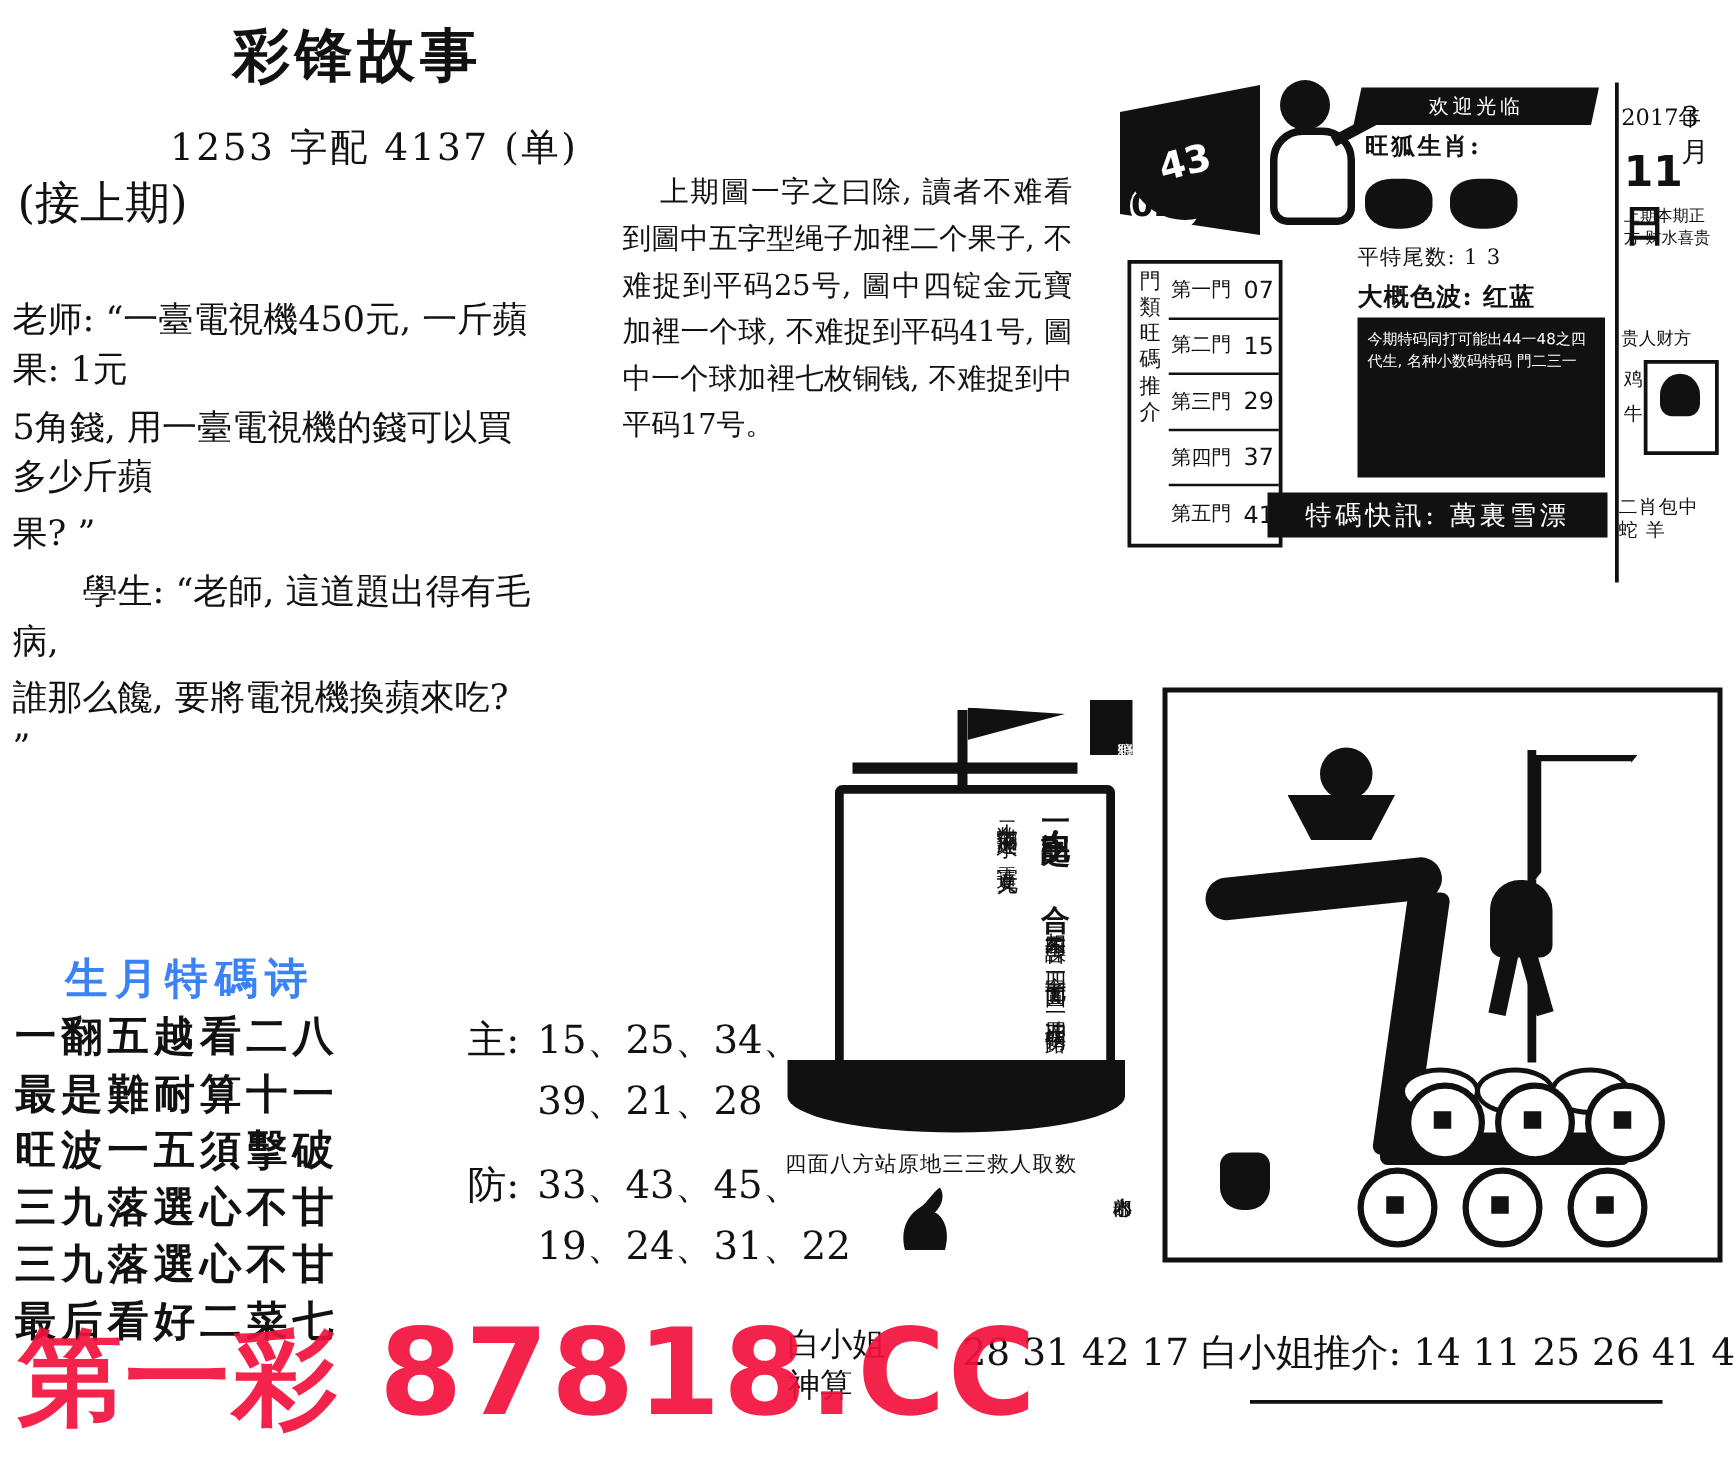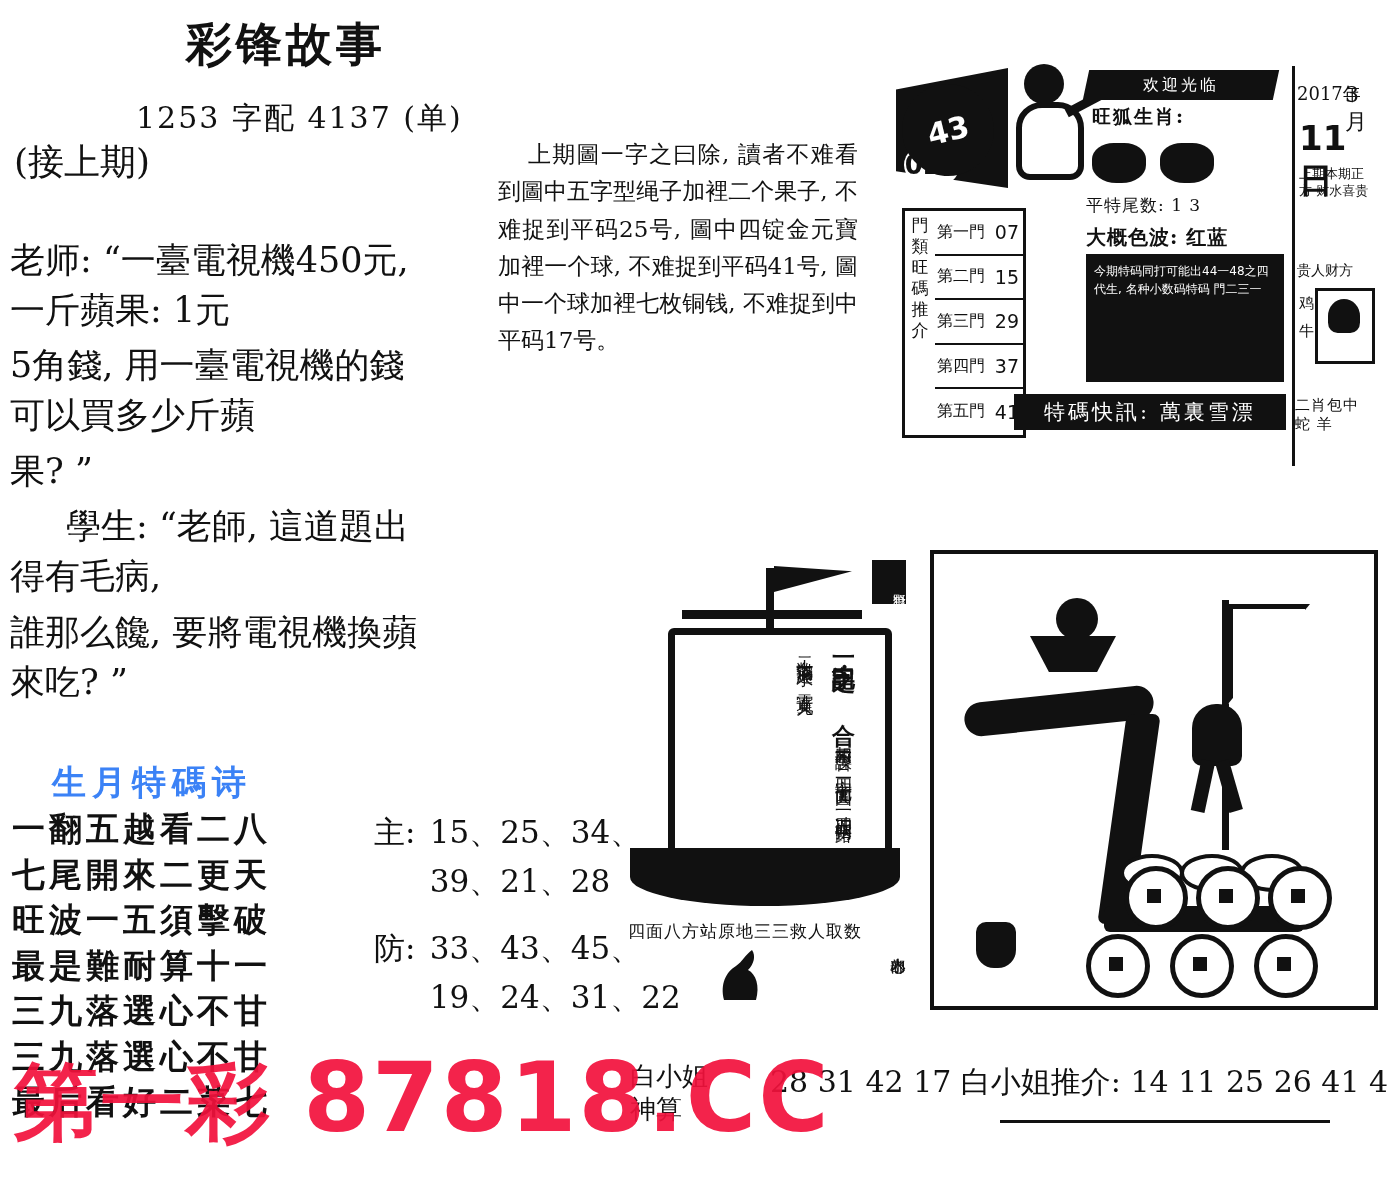--- a/index.html
+++ b/index.html
@@ -22,21 +22,21 @@
     left:136px;top:98px;
     font-size:30px;letter-spacing:2px;
   }
   #cont-prev{
     left:14px;top:138px;
     font-size:36px;
   }
   
   #story{
     left:10px;top:236px;width:420px;
-    font-size:35px;line-height:1.42;
+    font-size:28px;line-height:1.42;
     letter-spacing:0px;
   }
   #story p{margin:0 0 6px 0;}
   #story p.indent{text-indent:56px;}
   
   #analysis{
     left:498px;top:136px;width:360px;
     font-size:23px;line-height:1.62;
     text-align:justify;
   }
@@ -297,23 +297,22 @@
       </div>
     <div class="ji">鸡</div>
     <div class="niu">牛</div>
     <div class="last">二肖包中 蛇 羊</div>
   </div>
 </div>
 
 <div class="abs" id="poem-title">生月特碼诗</div>
 <div class="abs" id="poem">
   <div>一翻五越看二八</div>
-  <div>七尾開來二更天</div>
+  <div>最是難耐算十一</div>
   <div>旺波一五須擊破</div>
-  <div>最是難耐算十一</div>
   <div>三九落選心不甘</div>
   <div>三九落選心不甘</div>
   <div>最后看好二菜七</div>
 </div>
 
 <div class="abs" id="nums">
   <div class="ln">
     <span class="lbl">主:</span>
     <span>15、25、34、</span>
   </div>

